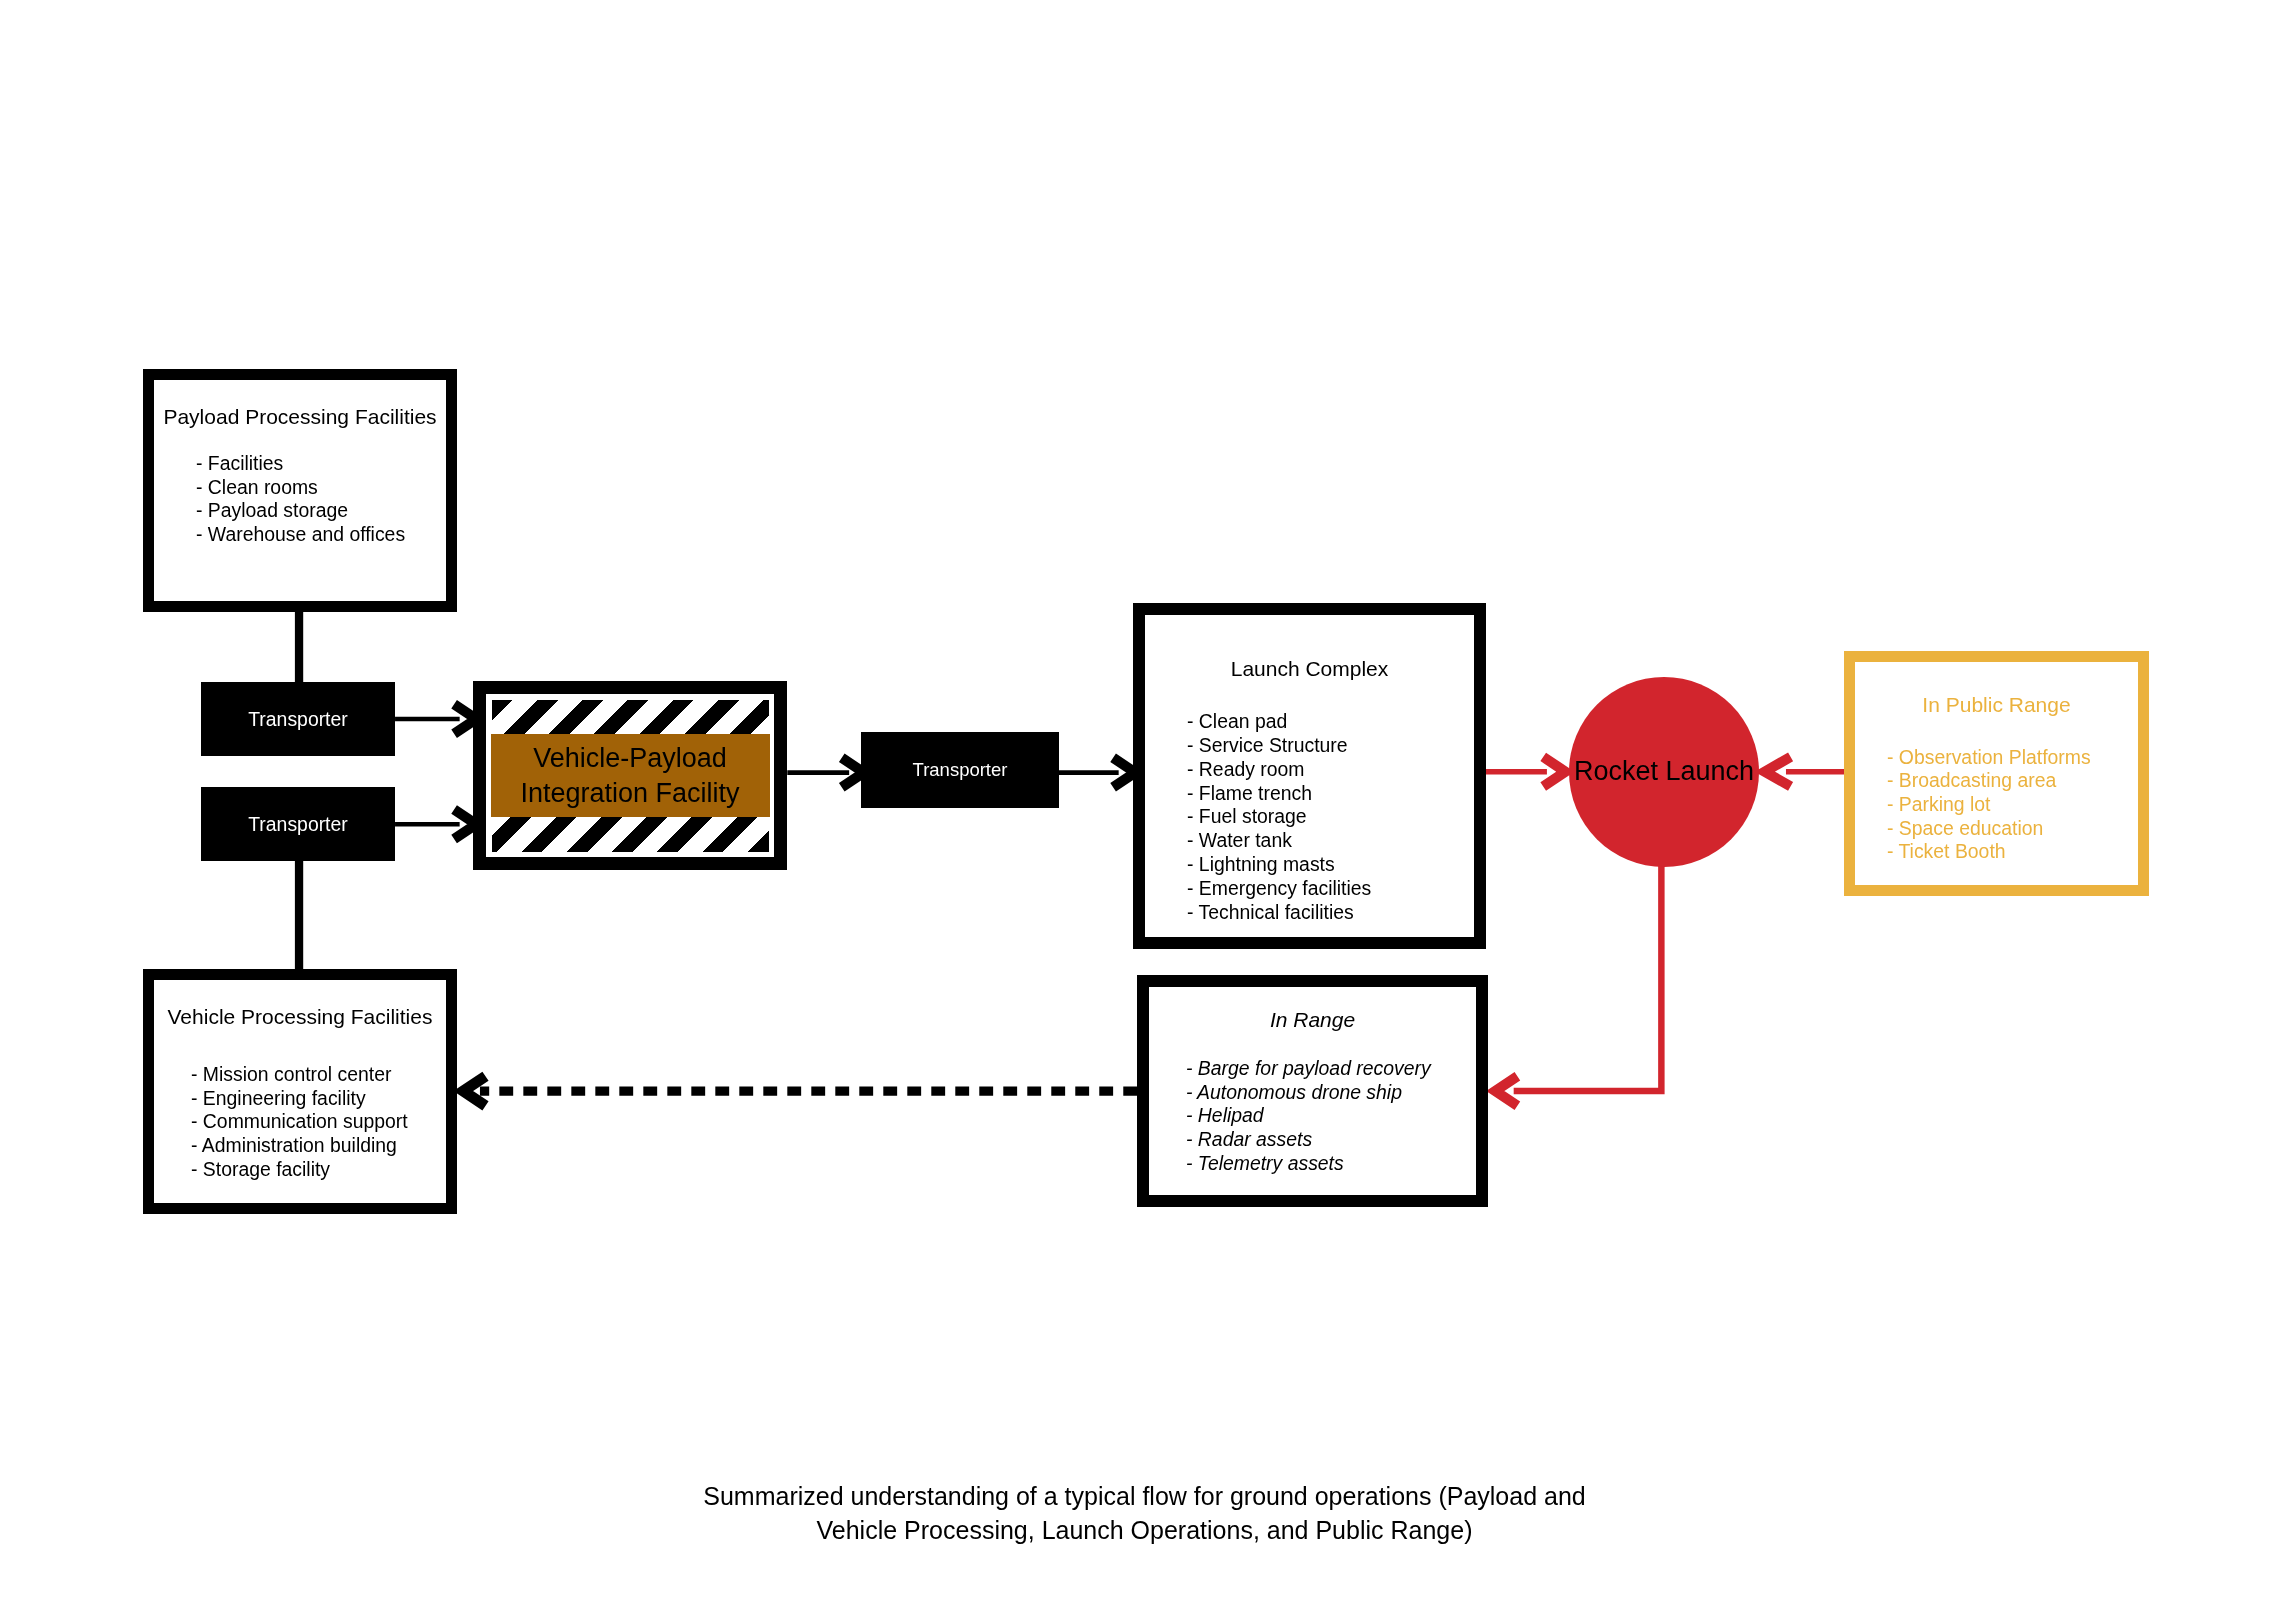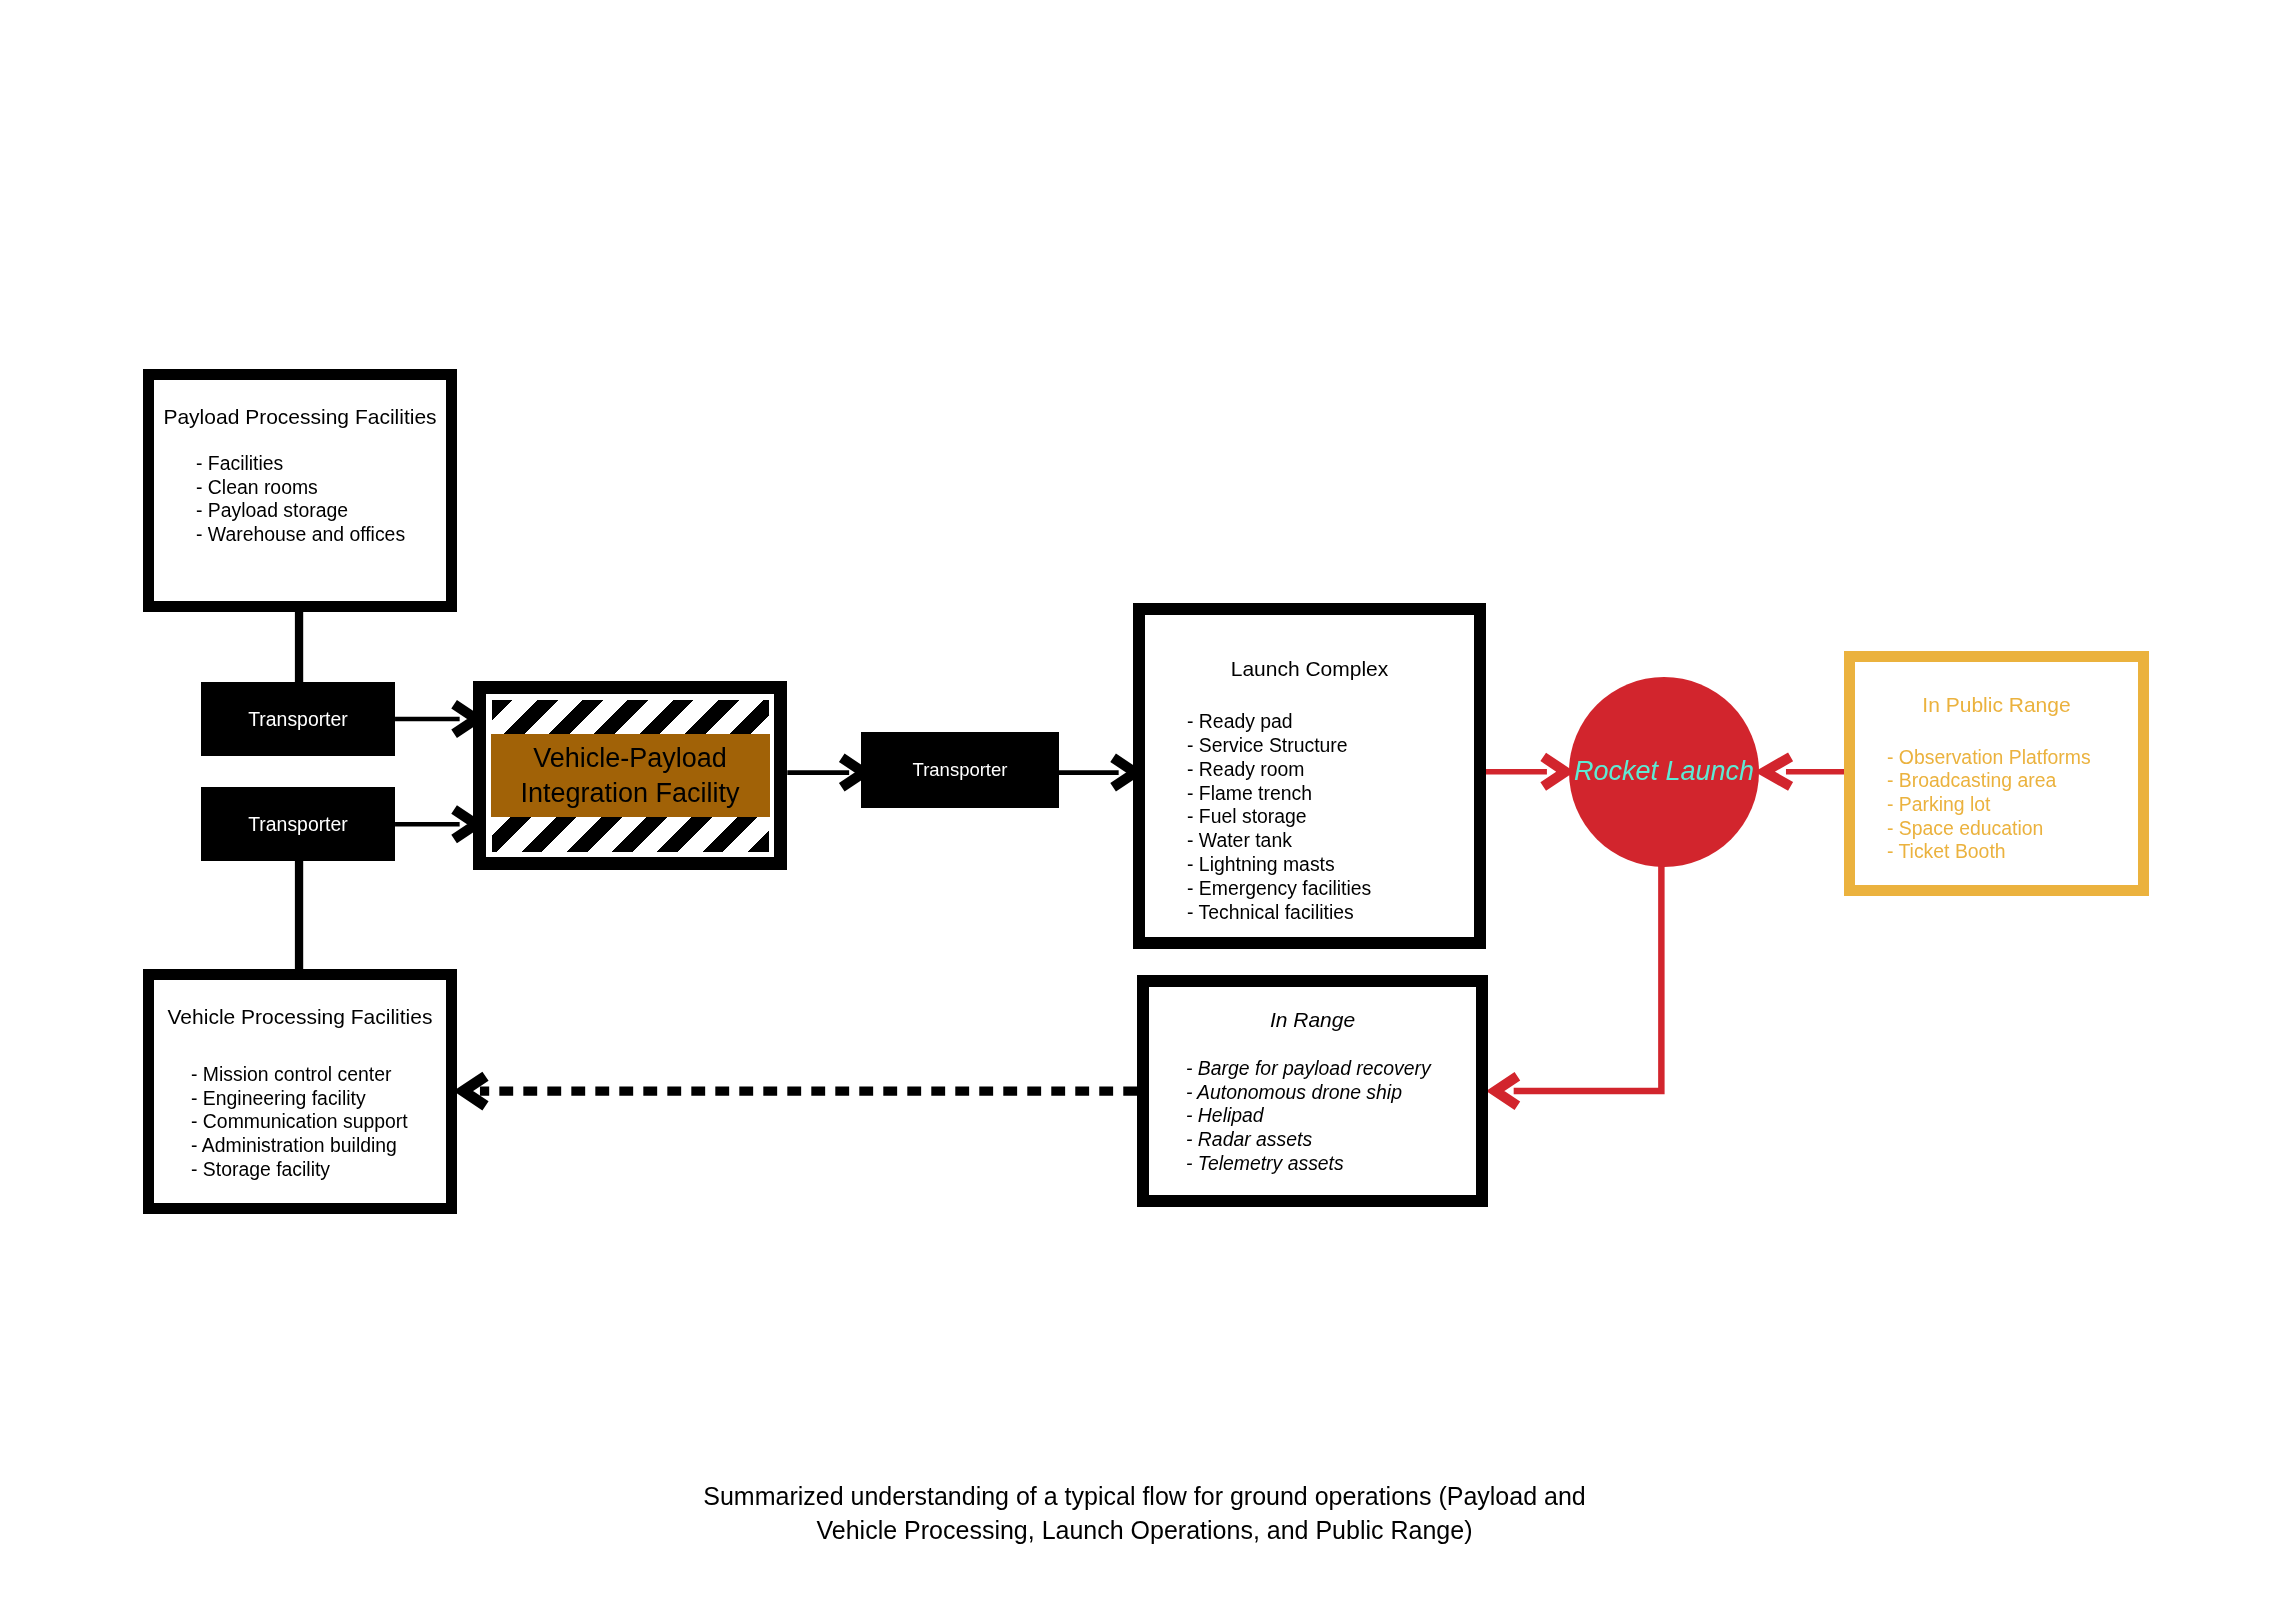--- a/index.html
+++ b/index.html
@@ -59,23 +59,23 @@
   }
   #integration-box .hatch-label {
     position:relative; background:#a16207; width:279px;
     padding:7.4px 0; text-align:center;
     font-size:27px; line-height:1.26;
   }
 
   
   #rocket-circle {
     position:absolute; left:1569px; top:677px; width:190px; height:190px;
-    border-radius:50%; background:#D2252D; color:#5eead4;
+    border-radius:50%; background:#D2252D; color:#000000;
     display:flex; align-items:center; justify-content:center;
-    text-align:center; font-size:27px; line-height:1.3;font-style:italic;
+    text-align:center; font-size:27px; line-height:1.3;
   }
 
   
   #caption { position:absolute; left:0; top:1479px; width:2289px; text-align:center;
              font-size:25px; line-height:34px; color:#000; }
 </style>
 </head>
 <body>
 
 <div id="canvas">
@@ -147,21 +147,21 @@
     <div class="hatch-label">Vehicle-Payload Integration Facility</div>
   </div>
 
   <div class="fill-box" id="transporter-3">
     <span>Transporter</span>
   </div>
 
   <div class="outline-box" id="launch-box">
     <div class="box-title">Launch Complex</div>
     <div class="box-list">
-        <div class="list-item">- Ready pad</div>
+        <div class="list-item">- Clean pad</div>
         <div class="list-item">- Service Structure</div>
         <div class="list-item">- Ready room</div>
         <div class="list-item">- Flame trench</div>
         <div class="list-item">- Fuel storage</div>
         <div class="list-item">- Water tank</div>
         <div class="list-item">- Lightning masts</div>
         <div class="list-item">- Emergency facilities</div>
         <div class="list-item">- Technical facilities</div>
       </div>
   </div>

